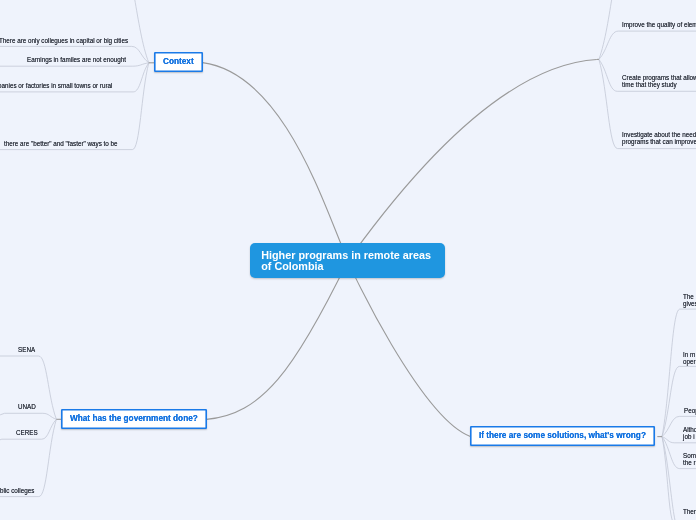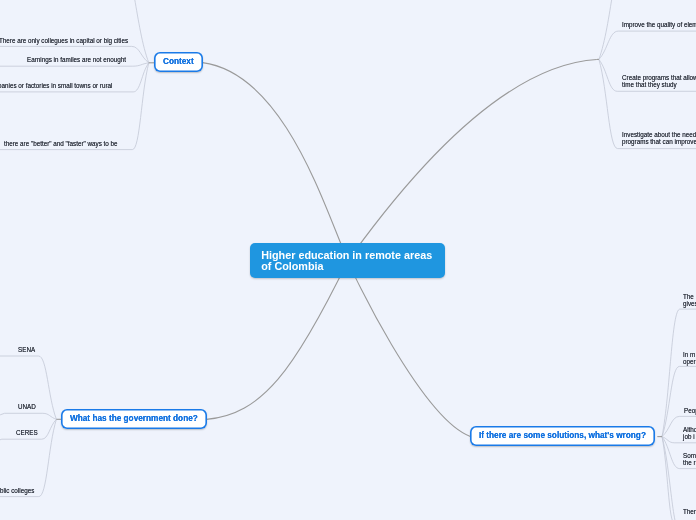--- a/index.html
+++ b/index.html
@@ -6,21 +6,21 @@
   body{width:696px;height:520px;overflow:hidden;background:#eff3fc;
        font-family:"Liberation Sans",sans-serif;
        -webkit-font-smoothing:antialiased;}
   .node,.leaf{will-change:transform;}
   #canvas{position:relative;width:696px;height:520px;overflow:hidden;}
   svg.links{position:absolute;left:0;top:0;width:696px;height:520px;}
   .node{position:absolute;box-sizing:border-box;white-space:nowrap;}
   .root{background:#1f96e0;color:#fff;border-radius:5px;font-weight:bold;
         font-size:10.8px;line-height:10.4px;padding:7.4px 11.2px 7.2px;white-space:normal;
         box-shadow:0 1px 2px rgba(0,0,0,.2);}
-  .branch{background:#fff;border-radius:6px;color:#1272e0;
+  .branch{background:#fff;border-radius:1px;color:#1272e0;
           font-weight:bold;font-size:8.25px;line-height:10px;padding:4.9px 8.95px;
           text-shadow:0 0 0.35px #1272e0;
           box-shadow:inset 0 0 0 1.6px #1a7ae8, 0 1px 1.6px rgba(0,0,0,.22);}
   .leaf{position:absolute;color:#353a45;text-shadow:0 0 0.3px #353a45;font-size:6.3px;line-height:6.5px;
         white-space:pre;}
 </style>
 </head>
 <body>
 
 <div id="canvas">
@@ -54,21 +54,21 @@
         <path d="M596.8,59.4 L598.9,59.4"></path>
         <path d="M61.4,419.3 L56.4,419.3"></path>
         <path d="M657.3,436.6 L662.0,436.6"></path>
         <path d="M202.5,62.6 C285.9,73.7 326.1,212.8 348,260.5"></path>
         <path d="M596.8,59.5 C482.9,66.4 371.1,229.3 348,260.5"></path>
         <path d="M206.4,419.4 C261.9,414.5 294.2,370.6 348,260.5"></path>
         <path d="M348,260.5 C349.8,268.4 421.8,418.6 470.3,436.4"></path>
       </g>
   </svg>
 
-  <div class="node root" style="left:250.4px;top:242.7px;width:194.6px;">Higher education in remote areas of Colombia</div>
+  <div class="node root" style="left:250.4px;top:242.7px;width:194.6px;">Higher programs in remote areas of Colombia</div>
 
   <div class="node branch" style="left:154.2px;top:52.4px;">Context</div>
   <div class="node branch" style="left:470.3px;top:426.2px;">If there are some solutions, what's wrong?</div>
   <div class="node branch" style="left:61.4px;top:408.8px;">What has the government done?</div>
 
   <div id="leaf-layer">
       <div class="leaf" style="left: -0.6px; top: 37.6px;"><div>There are only collegues in capital or big cities</div></div>
       <div class="leaf" style="left: 27px; top: 57.4px;"><div>Earnings in familes are not enought</div></div>
       <div class="leaf" style="left: -1.8px; top: 83px;"><div>panies or factories in small towns or rural</div></div>
       <div class="leaf" style="left: 3.6px; top: 140.7px;"><div>there are "better" and "faster" ways to be</div></div>

